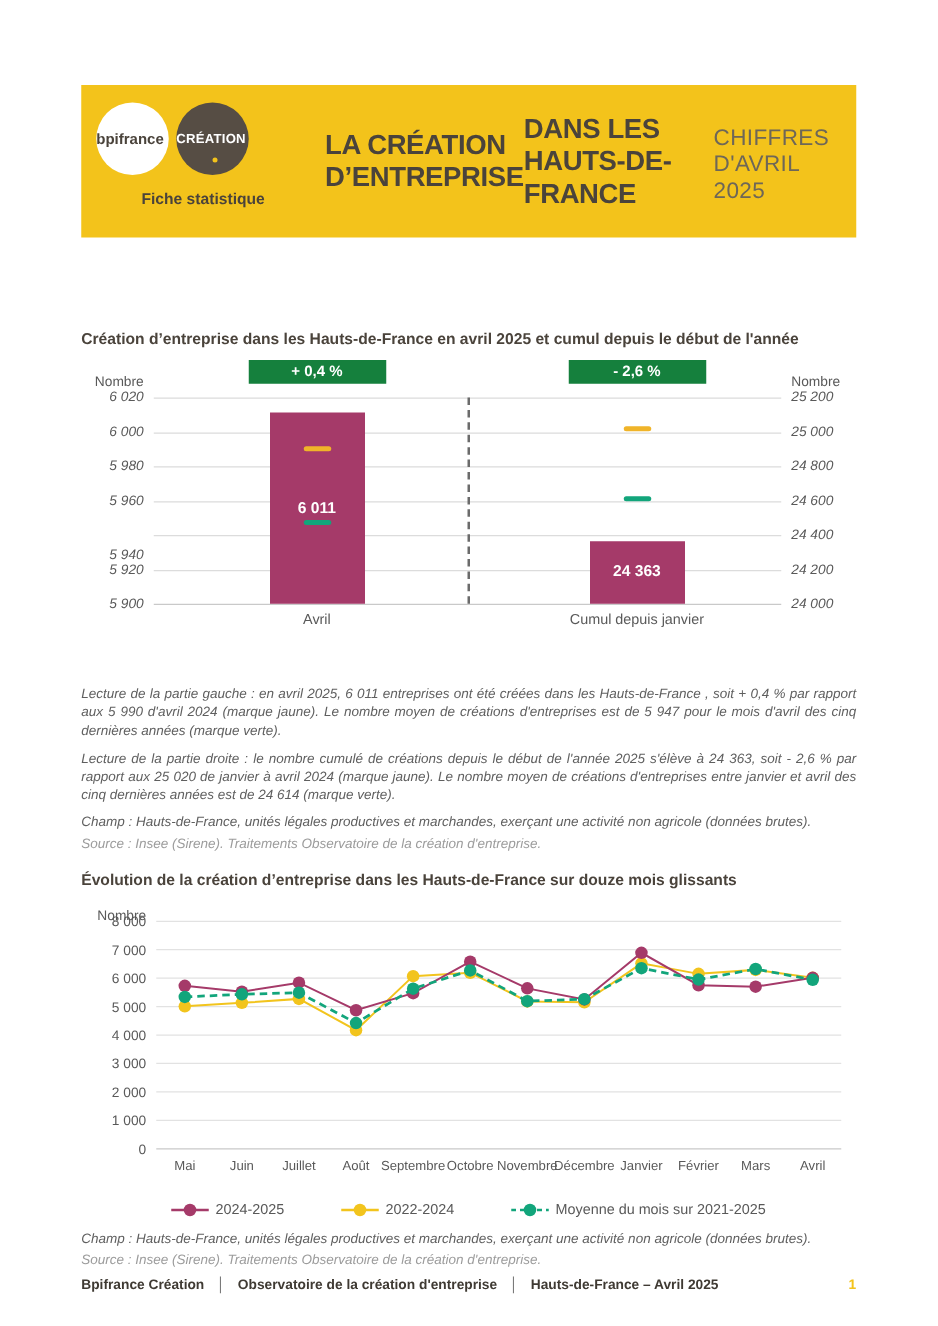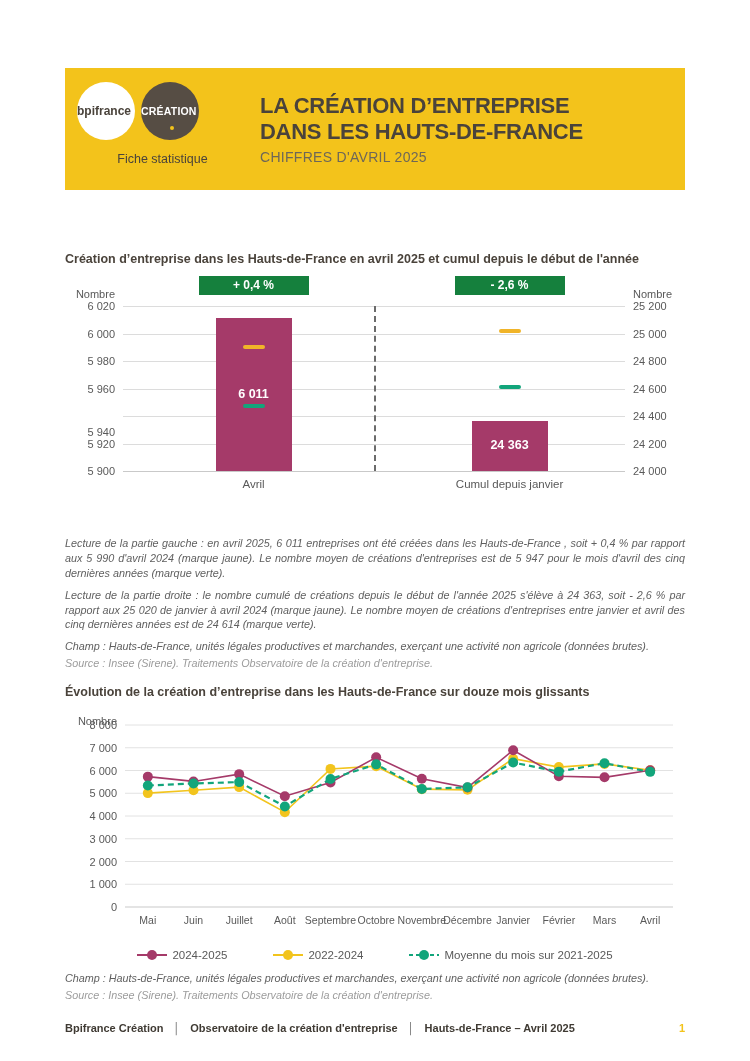--- a/index.html
+++ b/index.html
@@ -15,34 +15,34 @@
   .logo-zone{position:relative;width:195px;height:100%;}
   .logo-circle{
     position:absolute;top:14px;width:58px;height:58px;border-radius:50%;
     display:flex;align-items:center;justify-content:flex-start;text-align:center;
   }
   .logo-circle.white{left:12px;background:#ffffff;color:#4a433b;font-weight:bold;font-size:12px;}
   .logo-circle.dark{left:76px;background:#564d44;color:#ffffff;font-weight:bold;font-size:10.5px;letter-spacing:.2px;}
   .logo-dot{position:absolute;left:50%;bottom:10px;width:4px;height:4px;border-radius:50%;background:#f3c31b;}
   .tagline{
     position:absolute;left:0;top:84px;width:195px;text-align:center;
-    font-weight:normal;font-size:12.5px;color:#4a433b;
-  }
-  .titles{flex:1;display:flex;flex-direction:column;align-items:flex-start;justify-content:center;padding-right:14px;}
+    font-weight:bold;font-size:12.5px;color:#4a433b;
+  }
+  .titles{flex:1;display:flex;flex-direction:row;align-items:center;justify-content:center;padding-right:14px;}
   .title-line{font-weight:bold;font-size:22px;line-height:1.18;letter-spacing:-.3px;color:#4a433b;}
-  .subtitle{font-size:14px;color:#6e6758;margin-top:5px;letter-spacing:.3px;}
-  
-  .content{position:absolute;left:65px;top:252px;width:620px;}
+  .subtitle{font-size:18px;color:#6e6758;margin-top:5px;letter-spacing:.3px;}
+  
+  .content{position:absolute;left:65px;top:264px;width:620px;}
   h2.sec-title{font-size:12.5px;font-weight:bold;color:#4a433b;margin:0 0 10px 0;}
   .note{font-style:italic;font-size:10.8px;line-height:1.38;color:#5f5f5f;margin:0 0 7px 0;text-align:justify;}
   .note.source{color:#9c9c9c;margin-bottom:0;}
   
   #chart1{position:relative;width:620px;height:248px;margin-bottom:12px;}
   .c1-grid{position:absolute;height:1px;background:#dcdcdc;}
-  .c1-tick{position:absolute;font-size:11px;color:#595959;}
+  .c1-tick{position:absolute;font-size:11px;color:#595959;font-style:italic;}
   .c1-axis-name{position:absolute;font-size:11px;color:#595959;}
   .c1-badge{
     position:absolute;height:19px;line-height:19px;text-align:center;
     background:#15803d;color:#ffffff;font-weight:bold;font-size:12px;
   }
   .c1-bar{position:absolute;background:#a53a69;}
   .c1-barlabel{position:absolute;color:#ffffff;font-weight:bold;font-size:12.5px;text-align:center;}
   .c1-marker{position:absolute;height:4px;border-radius:2px;}
   .c1-sep{position:absolute;width:0;border-left:2px dashed #6b6b6b;}
   .c1-xlabel{position:absolute;font-size:11.5px;color:#595959;text-align:center;}

